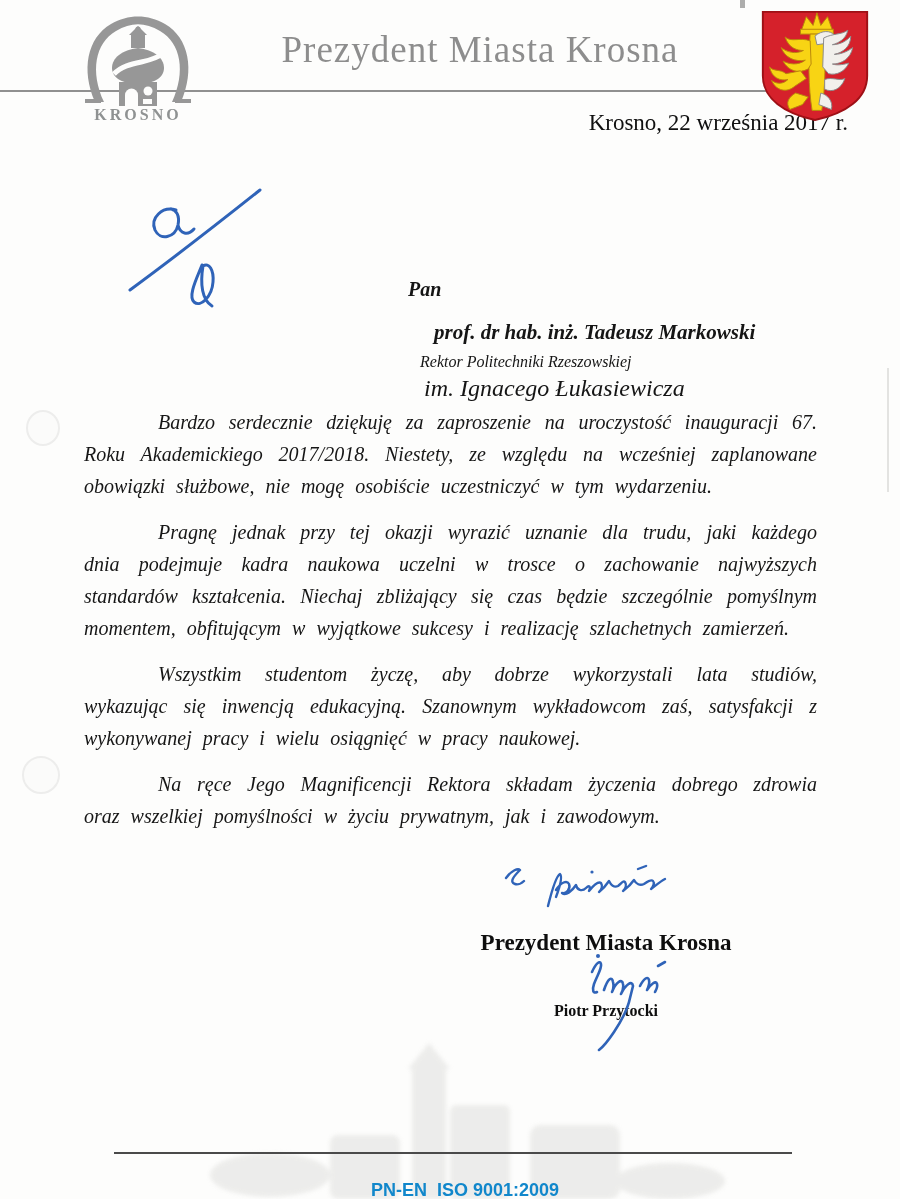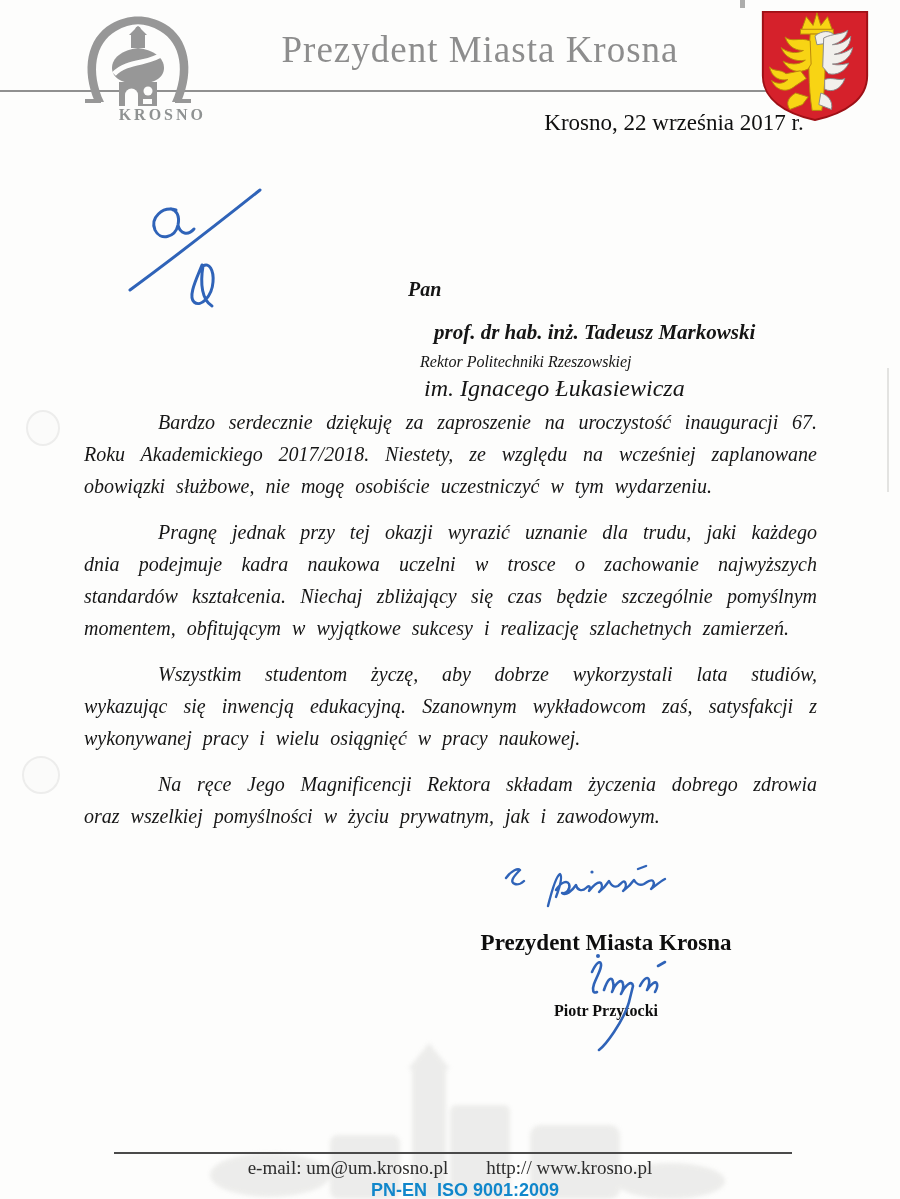--- a/index.html
+++ b/index.html
@@ -7,32 +7,32 @@
   .page {
     position:relative; width:900px; height:1199px; margin:0 auto;
     background:#fdfdfc; overflow:hidden;
     font-family:"Liberation Serif", serif; color:#151515;
   }
   
   .logo-wrap { position:absolute; left:70px; top:10px; width:136px; z-index:3; text-align:center; }
   .logo-svg { display:block; margin:0 auto; }
   .logo-caption {
     margin-top:-4px; color:#8f9292; font-weight:bold; font-size:16px;
-    letter-spacing:3px; font-family:"Liberation Serif", serif;text-align:right;
+    letter-spacing:3px; font-family:"Liberation Serif", serif;
   }
   .page-title {
     position:absolute; left:230px; top:28px; width:500px; z-index:2;
     text-align:center; font-size:37px; color:#8d8d8d; letter-spacing:1px;
     font-family:"Liberation Serif", serif;
   }
   .header-rule { position:absolute; left:0; top:90px; width:766px; height:2px; background:#909090; z-index:1; }
   .crest { position:absolute; left:756px; top:8px; width:118px; height:114px; z-index:3; }
   .scan-mark-top { position:absolute; left:740px; top:0; width:5px; height:8px; background:#8a8a8a; opacity:.7; }
   .date-line {
-    position:absolute; left:500px; top:110px; width:348px; text-align:center;
+    position:absolute; left:500px; top:110px; width:348px; text-align:right;
     font-size:23px; color:#101010;
   }
   
   .ink { stroke:#2f63b8; fill:none; stroke-linecap:round; stroke-linejoin:round; }
   .initials { position:absolute; left:116px; top:170px; }
   .closing-hand { position:absolute; left:492px; top:852px; }
   .signature-hand { position:absolute; left:556px; top:950px; z-index:4; }
   .sr-only { position:absolute; width:1px; height:1px; overflow:hidden; clip:rect(0 0 0 0); white-space:nowrap; }
   
   .addressee { position:absolute; left:408px; top:238px; font-style:italic; }
@@ -166,22 +166,19 @@
       <path d="M258,34 L279,8 L300,34 Z"></path>
       <rect x="300" y="70" width="60" height="94" rx="6"></rect>
       <rect x="180" y="100" width="70" height="64" rx="8"></rect>
       <rect x="380" y="90" width="90" height="74" rx="10"></rect>
       <ellipse cx="120" cy="140" rx="60" ry="22"></ellipse>
       <ellipse cx="520" cy="146" rx="55" ry="18"></ellipse>
     </g>
   </svg>
 
   <div class="footer-rule"></div>
-  <div class="footer-contact">
-    <span>e-mail: um@um.krosno.pl</span><span class="gap"></span><span>http:// www.krosno.pl</span>
-  </div>
   <div class="footer-iso">PN-EN  ISO 9001:2009</div>
 
   <div class="punch-hole hole-1"></div>
   <div class="punch-hole hole-2"></div>
   <div class="edge-line"></div>
 
 </div>
 
 </body></html>

